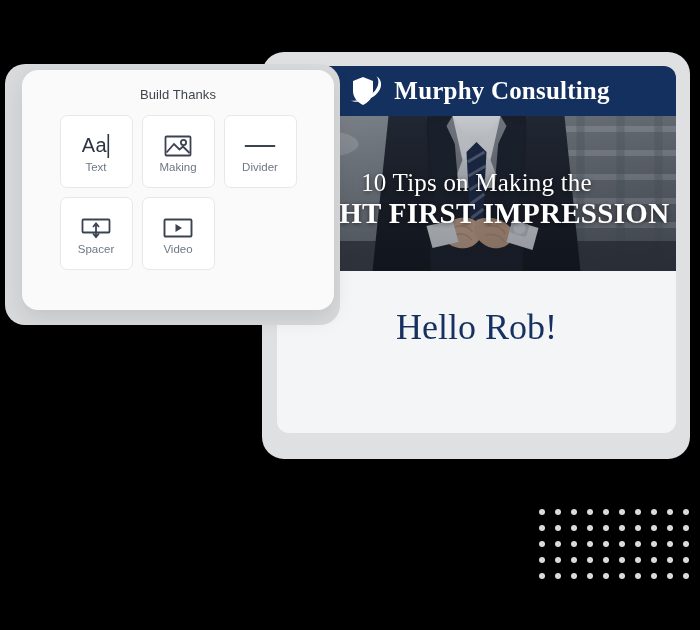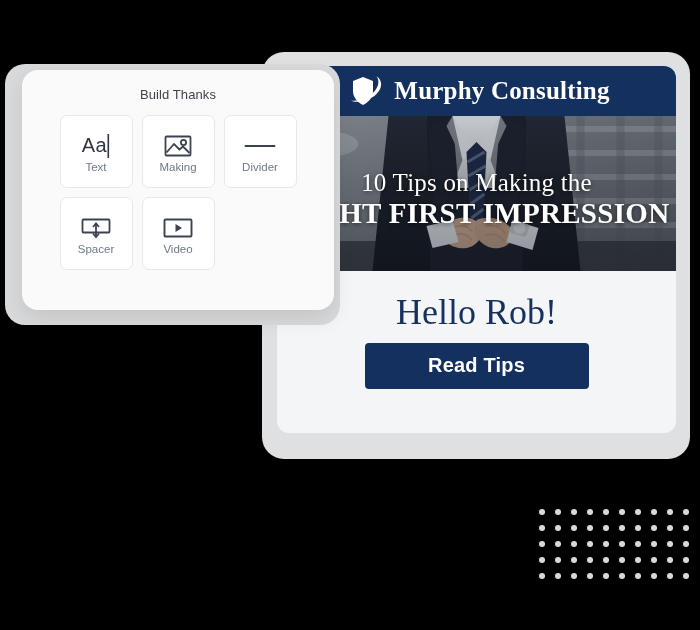--- a/index.html
+++ b/index.html
@@ -121,21 +121,21 @@
   .hero-line2 {
     font-size: 29px;
     line-height: 32px;
     font-weight: bold;
     letter-spacing: 0.3px;
     white-space: nowrap;
   }
 
   
   .email-body {
-    padding: 16px 22px 20px 22px;
+    padding: 31px 22px 20px 22px;
     text-align: center;
   }
   .greeting {
     font-family: "Liberation Serif", serif;
     color: #16315f;
     font-size: 36px;
     line-height: 42px;
     margin: 4px 0 10px 0;
   }
   .body-copy {
@@ -370,21 +370,20 @@
         </svg>
         <div class="hero-overlay"></div>
         <div class="hero-text">
           <div class="hero-line1">10 Tips on Making the</div>
           <div class="hero-line2">RIGHT FIRST IMPRESSION</div>
         </div>
       </div>
 
       <div class="email-body">
         <div class="greeting">Hello Rob!</div>
-        <button class="cta-button">Read Tips</button>
       </div>
 
     </div>
   </div>
 
   <div class="panel-shadow"></div>
   <div class="panel">
     <div class="panel-title">Build Thanks</div>
     <div class="tile-grid">
 

